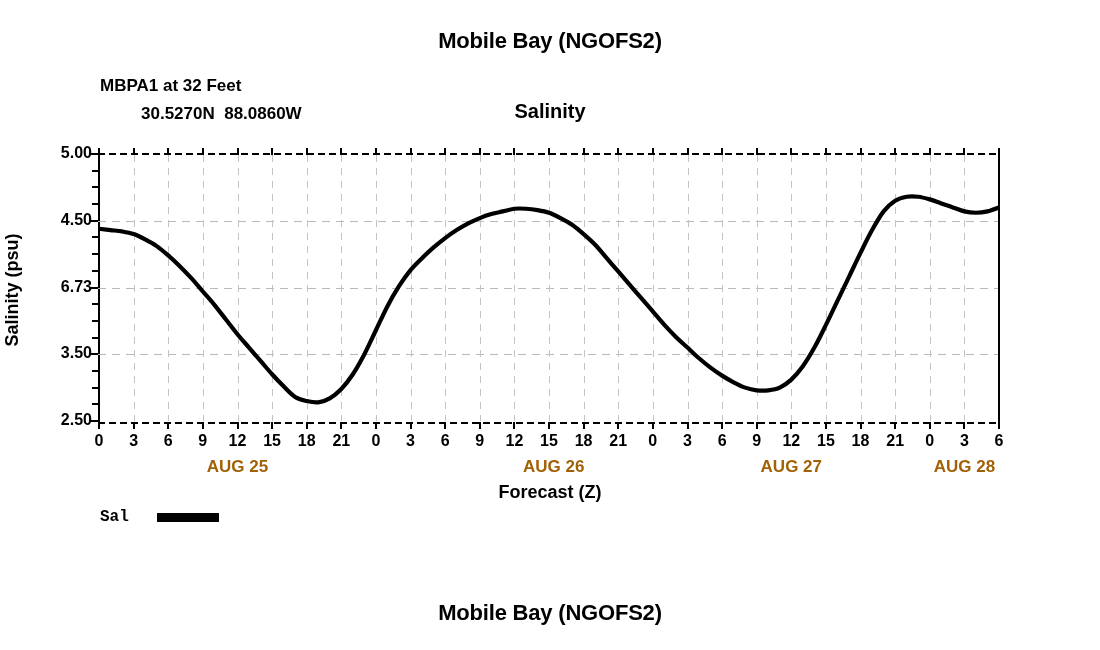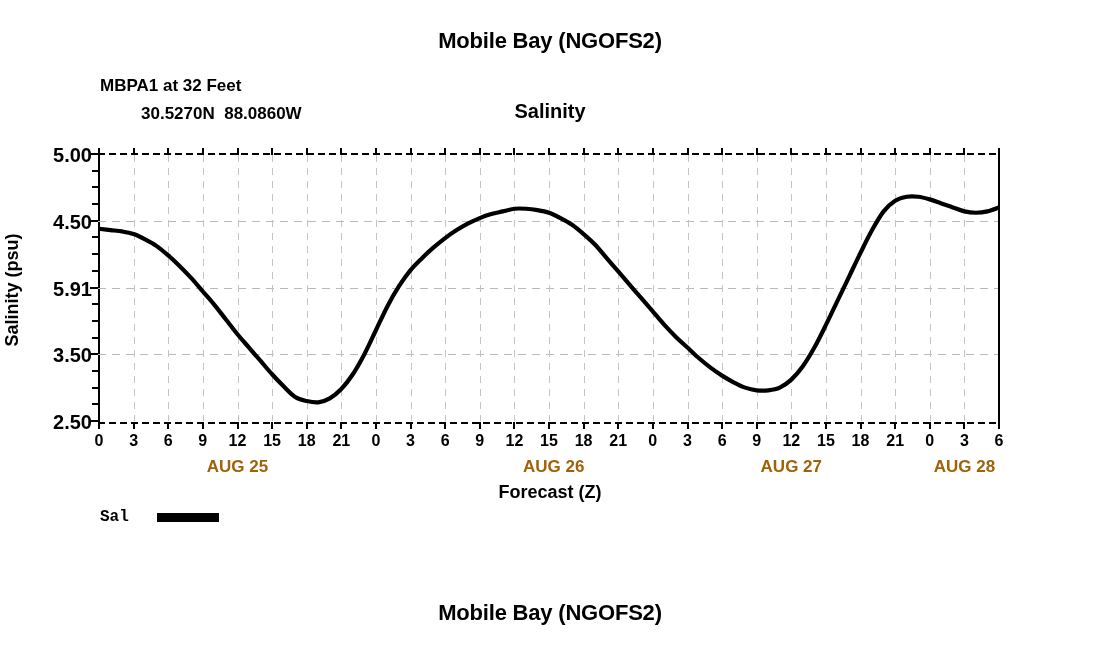--- a/index.html
+++ b/index.html
@@ -85,21 +85,21 @@
     position: absolute; left: -8px; width: 8px; height: 2px; background: #000;
   }
   .ytick-minor {
     position: absolute; left: -6px; width: 6px; height: 2px; background: #000;
   }
 
   
   .ylabel-txt {
     position: absolute;
     right: 1008px;
-    font-size: 20px; font-weight: bold; color: #000;
+    font-size: 16px; font-weight: bold; color: #000;
     text-align: right; white-space: pre;
   }
   #ylabel-wrap { position: absolute; left: 0; top: 0; width: 1100px; height: 650px; }
 
   .xtick-label {
     position: absolute;
     font-size: 16px; font-weight: bold; color: #000;
     text-align: center; white-space: pre;
     width: 30px; margin-left: -15px;
   }
@@ -152,21 +152,21 @@
   <div class="txt" id="subtitle">Salinity</div>
 
 
   <div id="axis-title-y">Salinity (psu)</div>
 
   <div id="axis-title-x">Forecast (Z)</div>
 
   <div id="ylabel-wrap">
       <div class="ylabel-txt" style="top: 144px;">5.00</div>
       <div class="ylabel-txt" style="top: 210.8px;">4.50</div>
-      <div class="ylabel-txt" style="top: 277.5px;">5.91</div>
+      <div class="ylabel-txt" style="top: 277.5px;">6.73</div>
       <div class="ylabel-txt" style="top: 344.3px;">3.50</div>
       <div class="ylabel-txt" style="top: 411px;">2.50</div>
     </div>
 
   <div id="plot">
     <div id="plot-border-top"></div>
     <div id="plot-border-bottom"></div>
     <div id="plot-border-left"></div>
     <div id="plot-border-right"></div>
 

